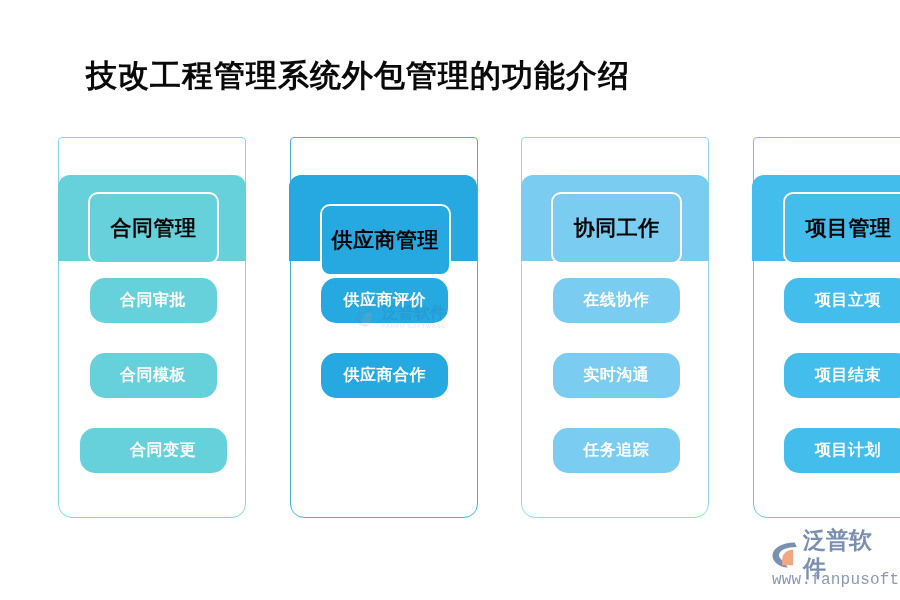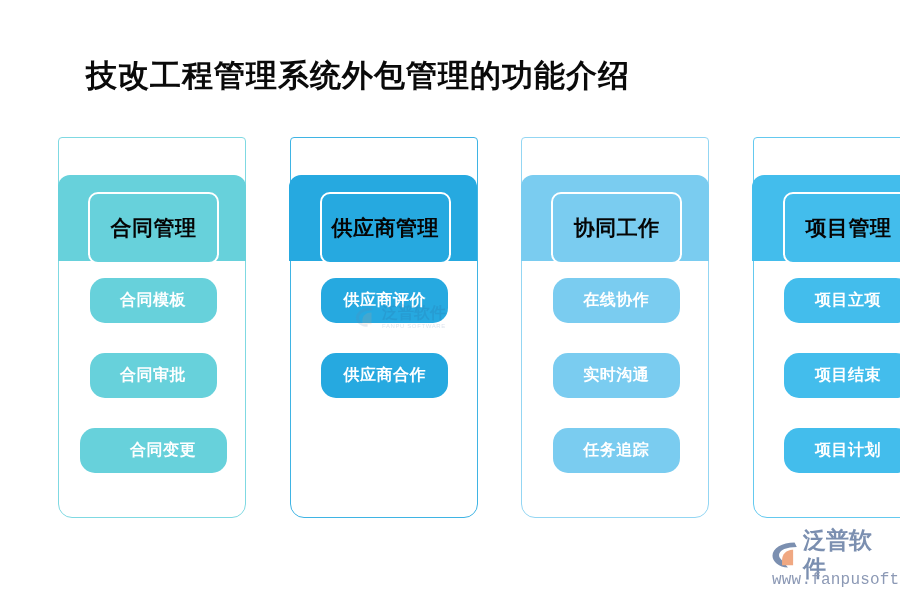--- a/index.html
+++ b/index.html
@@ -185,29 +185,29 @@
 <body>
 
 <div class="page-title">技改工程管理系统外包管理的功能介绍</div>
 
 <div class="board">
 
   <div class="column" style="border-color: rgb(127, 217, 226);">
     <div class="col-header-band" style="background: rgb(103, 209, 219);"></div>
     <div class="col-header-box" style="background: rgb(103, 209, 219);">合同管理</div>
     <div class="items">
+      <div class="item-pill" style="background: rgb(103, 209, 219);">合同审批</div>
       <div class="item-pill" style="background: rgb(103, 209, 219);">合同模板</div>
-      <div class="item-pill" style="background: rgb(103, 209, 219);">合同审批</div>
       <div class="item-pill" style="background: rgb(103, 209, 219); padding-left: 20px;">合同变更</div>
     </div>
   </div>
 
   <div class="column" style="border-color: rgb(63, 180, 228);">
     <div class="col-header-band" style="background: rgb(38, 169, 224);"></div>
-    <div class="col-header-box" style="background: rgb(38, 169, 224);">供应商管理</div>
+    <div class="col-header-box" style="background: rgb(38, 169, 224); margin-top: 12px;">供应商管理</div>
     <div class="items">
       <div class="item-pill" style="background: rgb(38, 169, 224);">供应商评价</div>
       <div class="item-pill" style="background: rgb(38, 169, 224);">供应商合作</div>
     </div>
   </div>
 
   <div class="column" style="border-color: rgb(147, 214, 243);">
     <div class="col-header-band" style="background: rgb(122, 204, 240);"></div>
     <div class="col-header-box" style="background: rgb(122, 204, 240);">协同工作</div>
     <div class="items">

